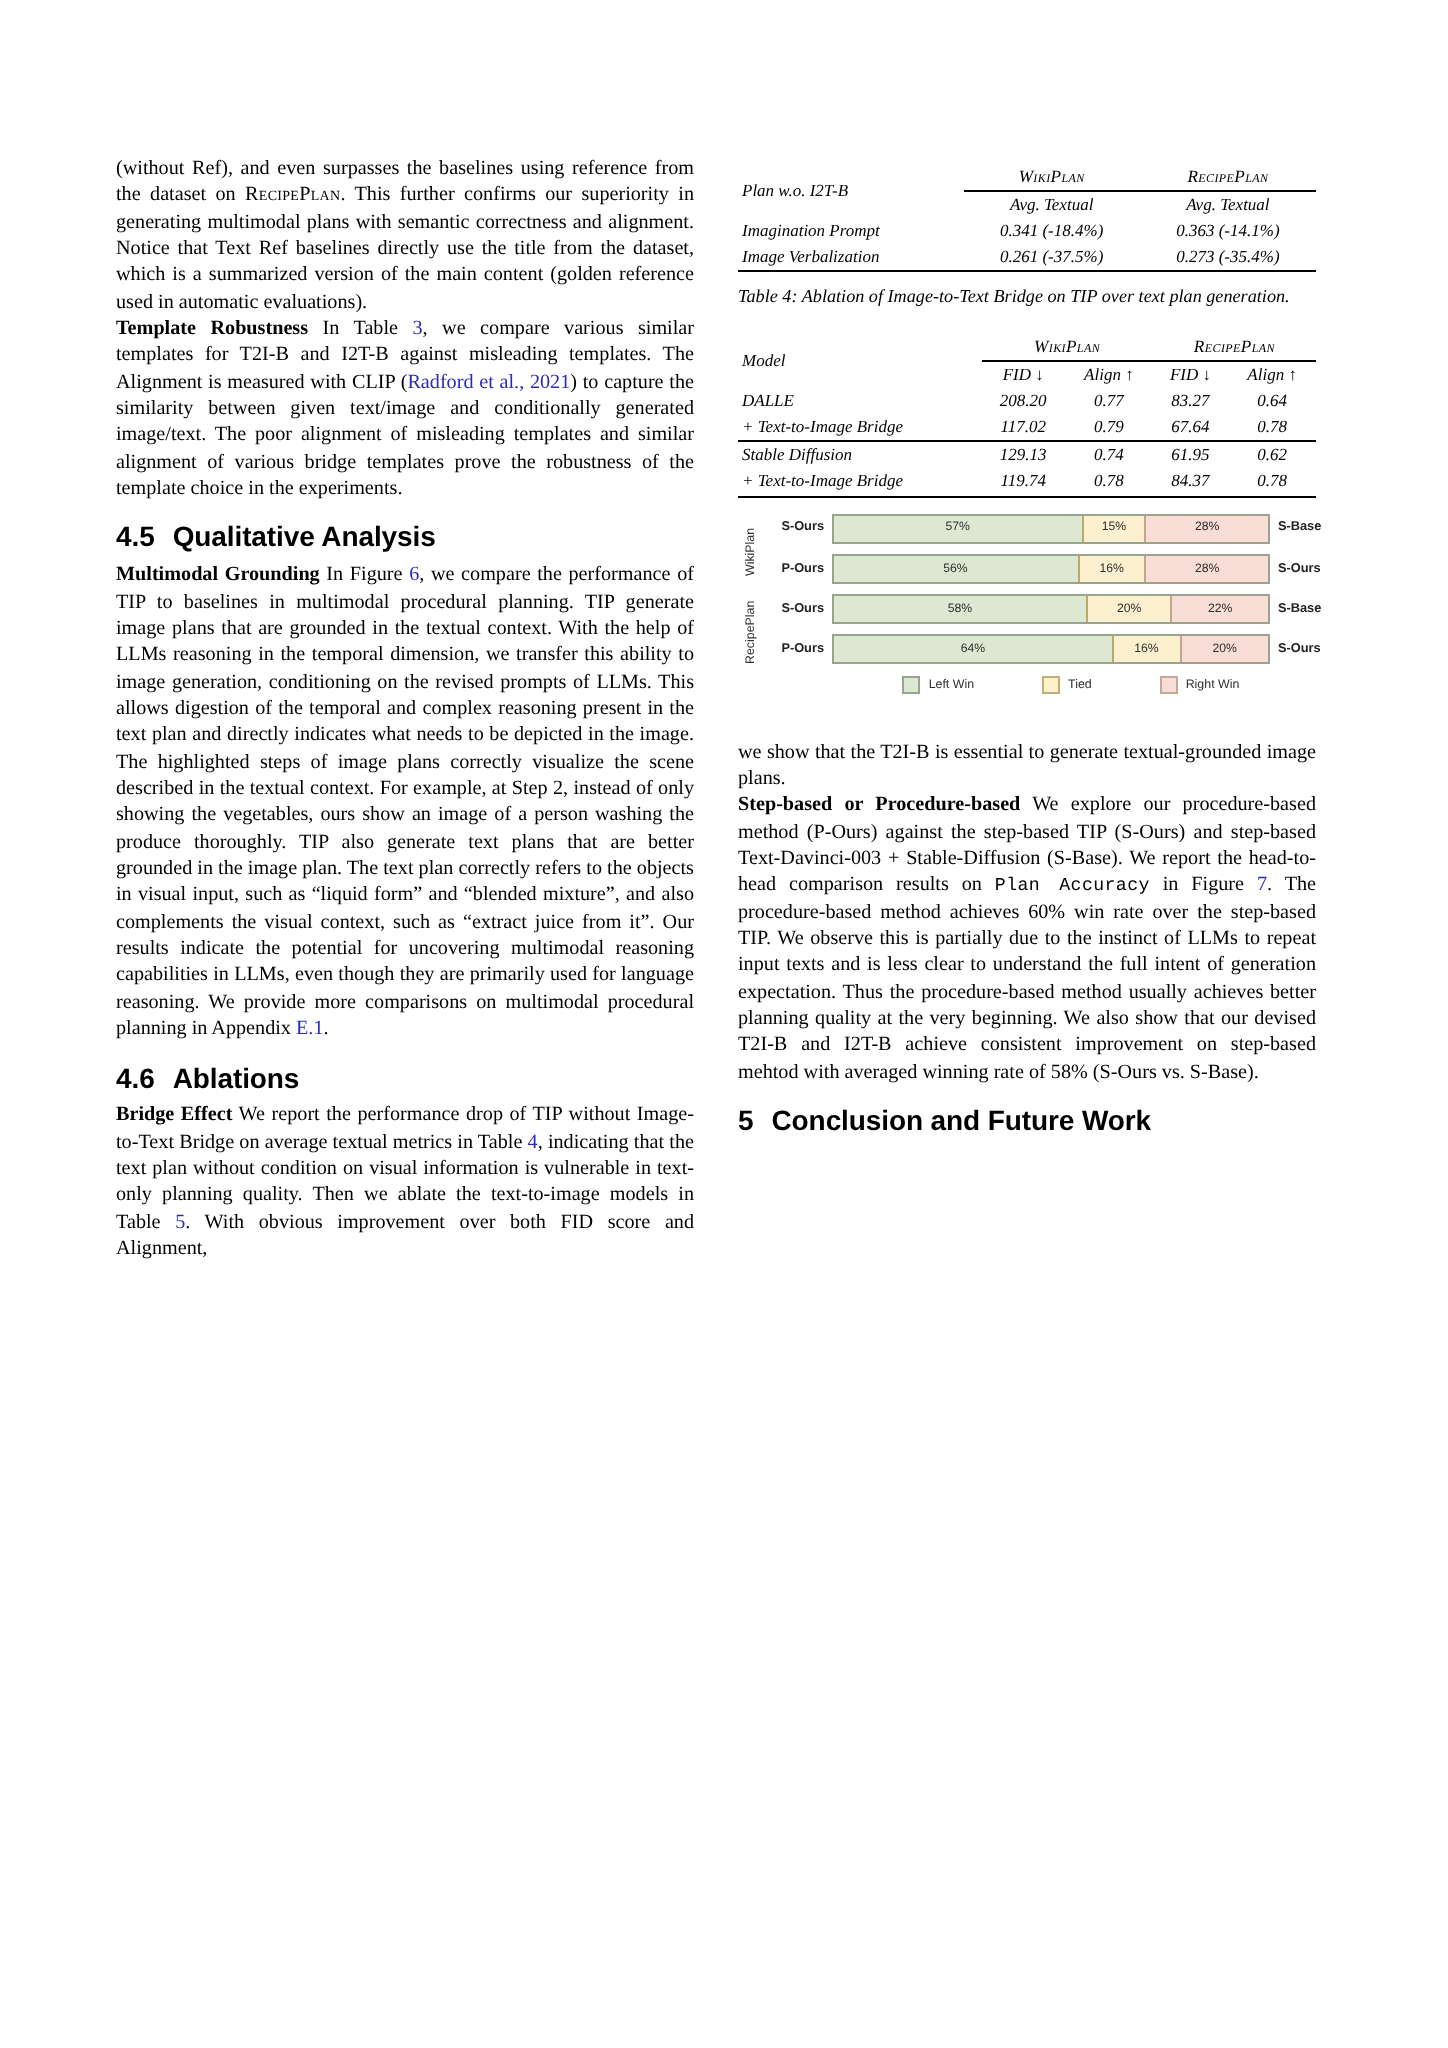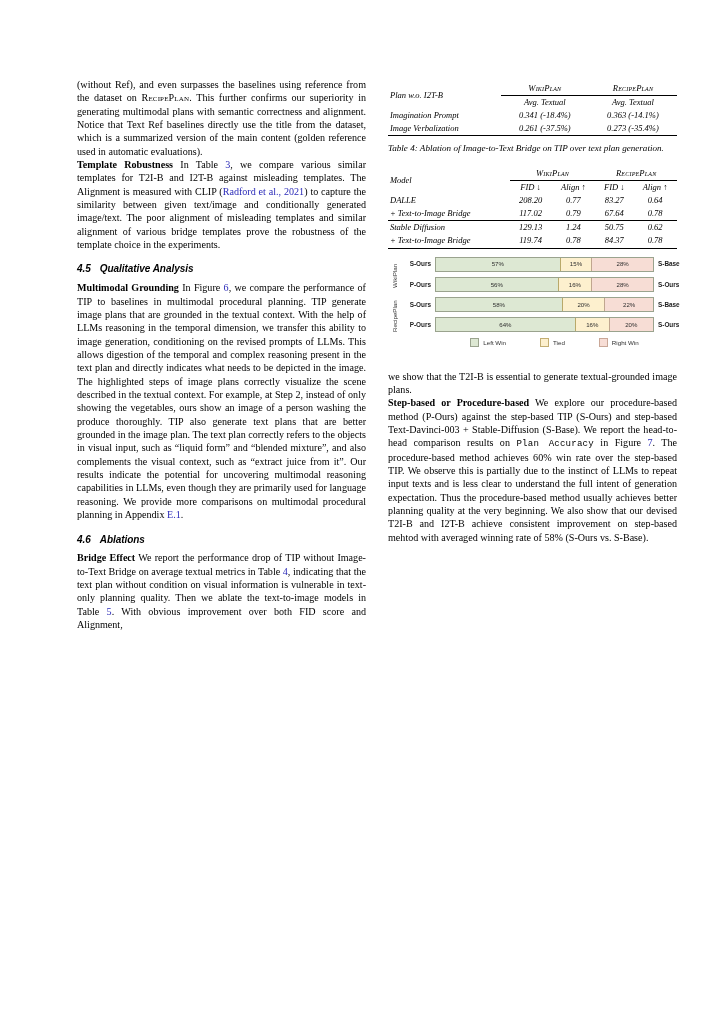--- a/index.html
+++ b/index.html
@@ -10,21 +10,21 @@
   body {
     width: 724px;
     height: 1024px;
     position: relative;
     font-family: "Liberation Serif", serif;
     color: #000000;
     overflow: hidden;
   }
   .page {
     position: absolute;
-    left: 77px;
+    left: 58px;
     top: 78px;
     width: 600px;
     height: 880px;
     display: flex;
     gap: 22px;
   }
   .col {
     width: 289px;
     font-size: 10.1px;
     line-height: 13.35px;
@@ -42,25 +42,24 @@
   .bold { font-weight: bold; }
   .cite { color: #2a2ab8; }
   .ref { color: #2a2ab8; }
   .mono {
     font-family: "Liberation Mono", monospace;
     font-size: 9.1px;
     letter-spacing: 0.2px;
   }
   h2.section {
     font-family: "Liberation Sans", sans-serif;
-    font-size: 10px;
+    font-size: 14px;
     font-weight: bold;
     margin: 11px 0 5.5px 0;
     letter-spacing: -0.05px;
-    font-style: italic;
   }
   h2.section .num { margin-right: 9px; }
   .para { margin-top: 0px; }
 
   
   .tablewrap { margin: 4px 0 0 0; font-style: italic; }
   table.ptab {
     border-collapse: collapse;
     font-size: 8.5px;
     width: 100%;
@@ -260,22 +259,22 @@
           <td class="lbl">+ Text-to-Image Bridge</td>
           <td class="bold">117.02</td>
           <td class="bold">0.79</td>
           <td class="bold">67.64</td>
           <td class="bold">0.78</td>
         </tr>
 
         <tr>
           <td class="lbl">Stable Diffusion</td>
           <td>129.13</td>
-          <td>1.24</td>
-          <td>50.75</td>
+          <td>0.74</td>
+          <td>61.95</td>
           <td>0.62</td>
         </tr>
         <tr class="rule-bot">
           <td class="lbl">+ Text-to-Image Bridge</td>
           <td class="bold">119.74</td>
           <td class="bold">0.78</td>
           <td class="bold">84.37</td>
           <td class="bold">0.78</td>
         </tr>
       </tbody>
@@ -343,16 +342,17 @@
           </div>
         </div>
       </div>
     </div>
 
 
     <p class="para" style="margin-top:12px;">we show that the T2I-B is essential to generate textual-grounded image plans.</p>
 
     <p class="para"><span class="bold">Step-based or Procedure-based</span><span> We explore our procedure-based method (P-Ours) against the step-based TIP (S-Ours) and step-based Text-Davinci-003 + Stable-Diffusion (S-Base). We report the head-to-head comparison results on </span><span class="mono">Plan Accuracy</span><span> in Figure </span><span class="ref">7</span><span>. The procedure-based method achieves 60% win rate over the step-based TIP. We observe this is partially due to the instinct of LLMs to repeat input texts and is less clear to understand the full intent of generation expectation. Thus the procedure-based method usually achieves better planning quality at the very beginning. We also show that our devised T2I-B and I2T-B achieve consistent improvement on step-based mehtod with averaged winning rate of 58% (S-Ours vs. S-Base).</span></p>
 
+    <h2 class="section"><span class="num">5</span><span>Conclusion and Future Work</span></h2>
 
 
   </div>
 </div>
 
 </body></html>

